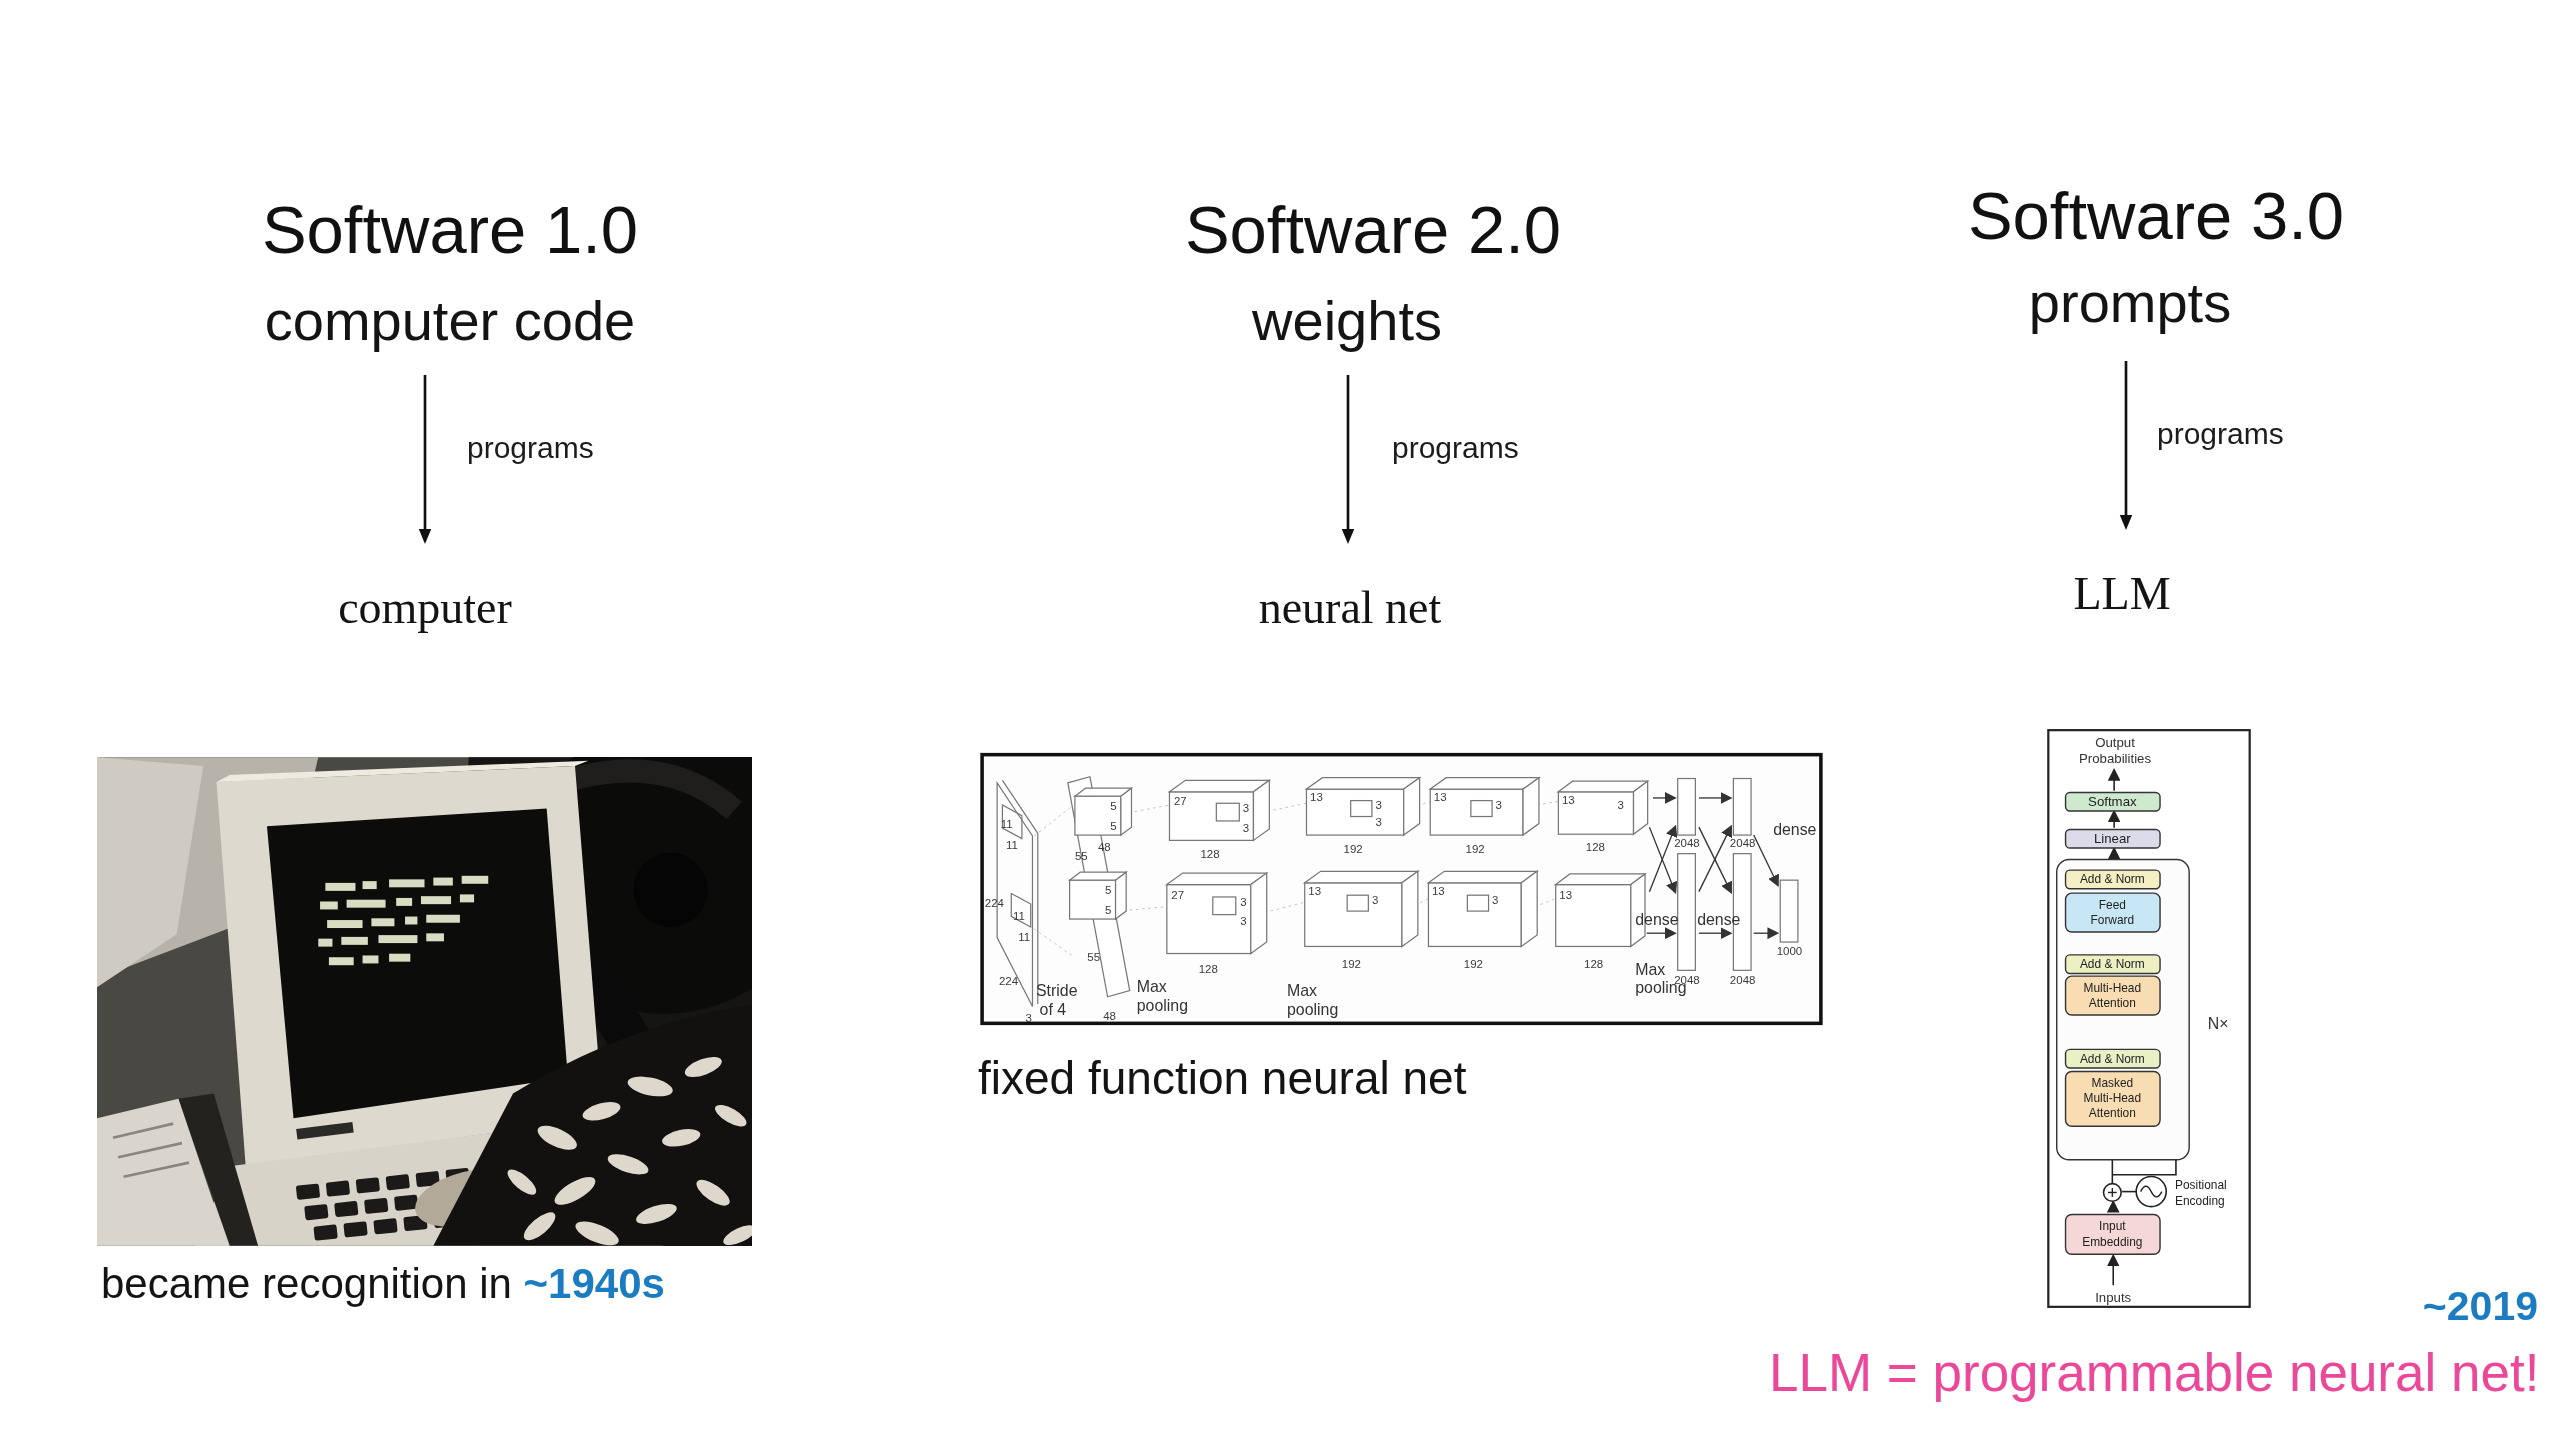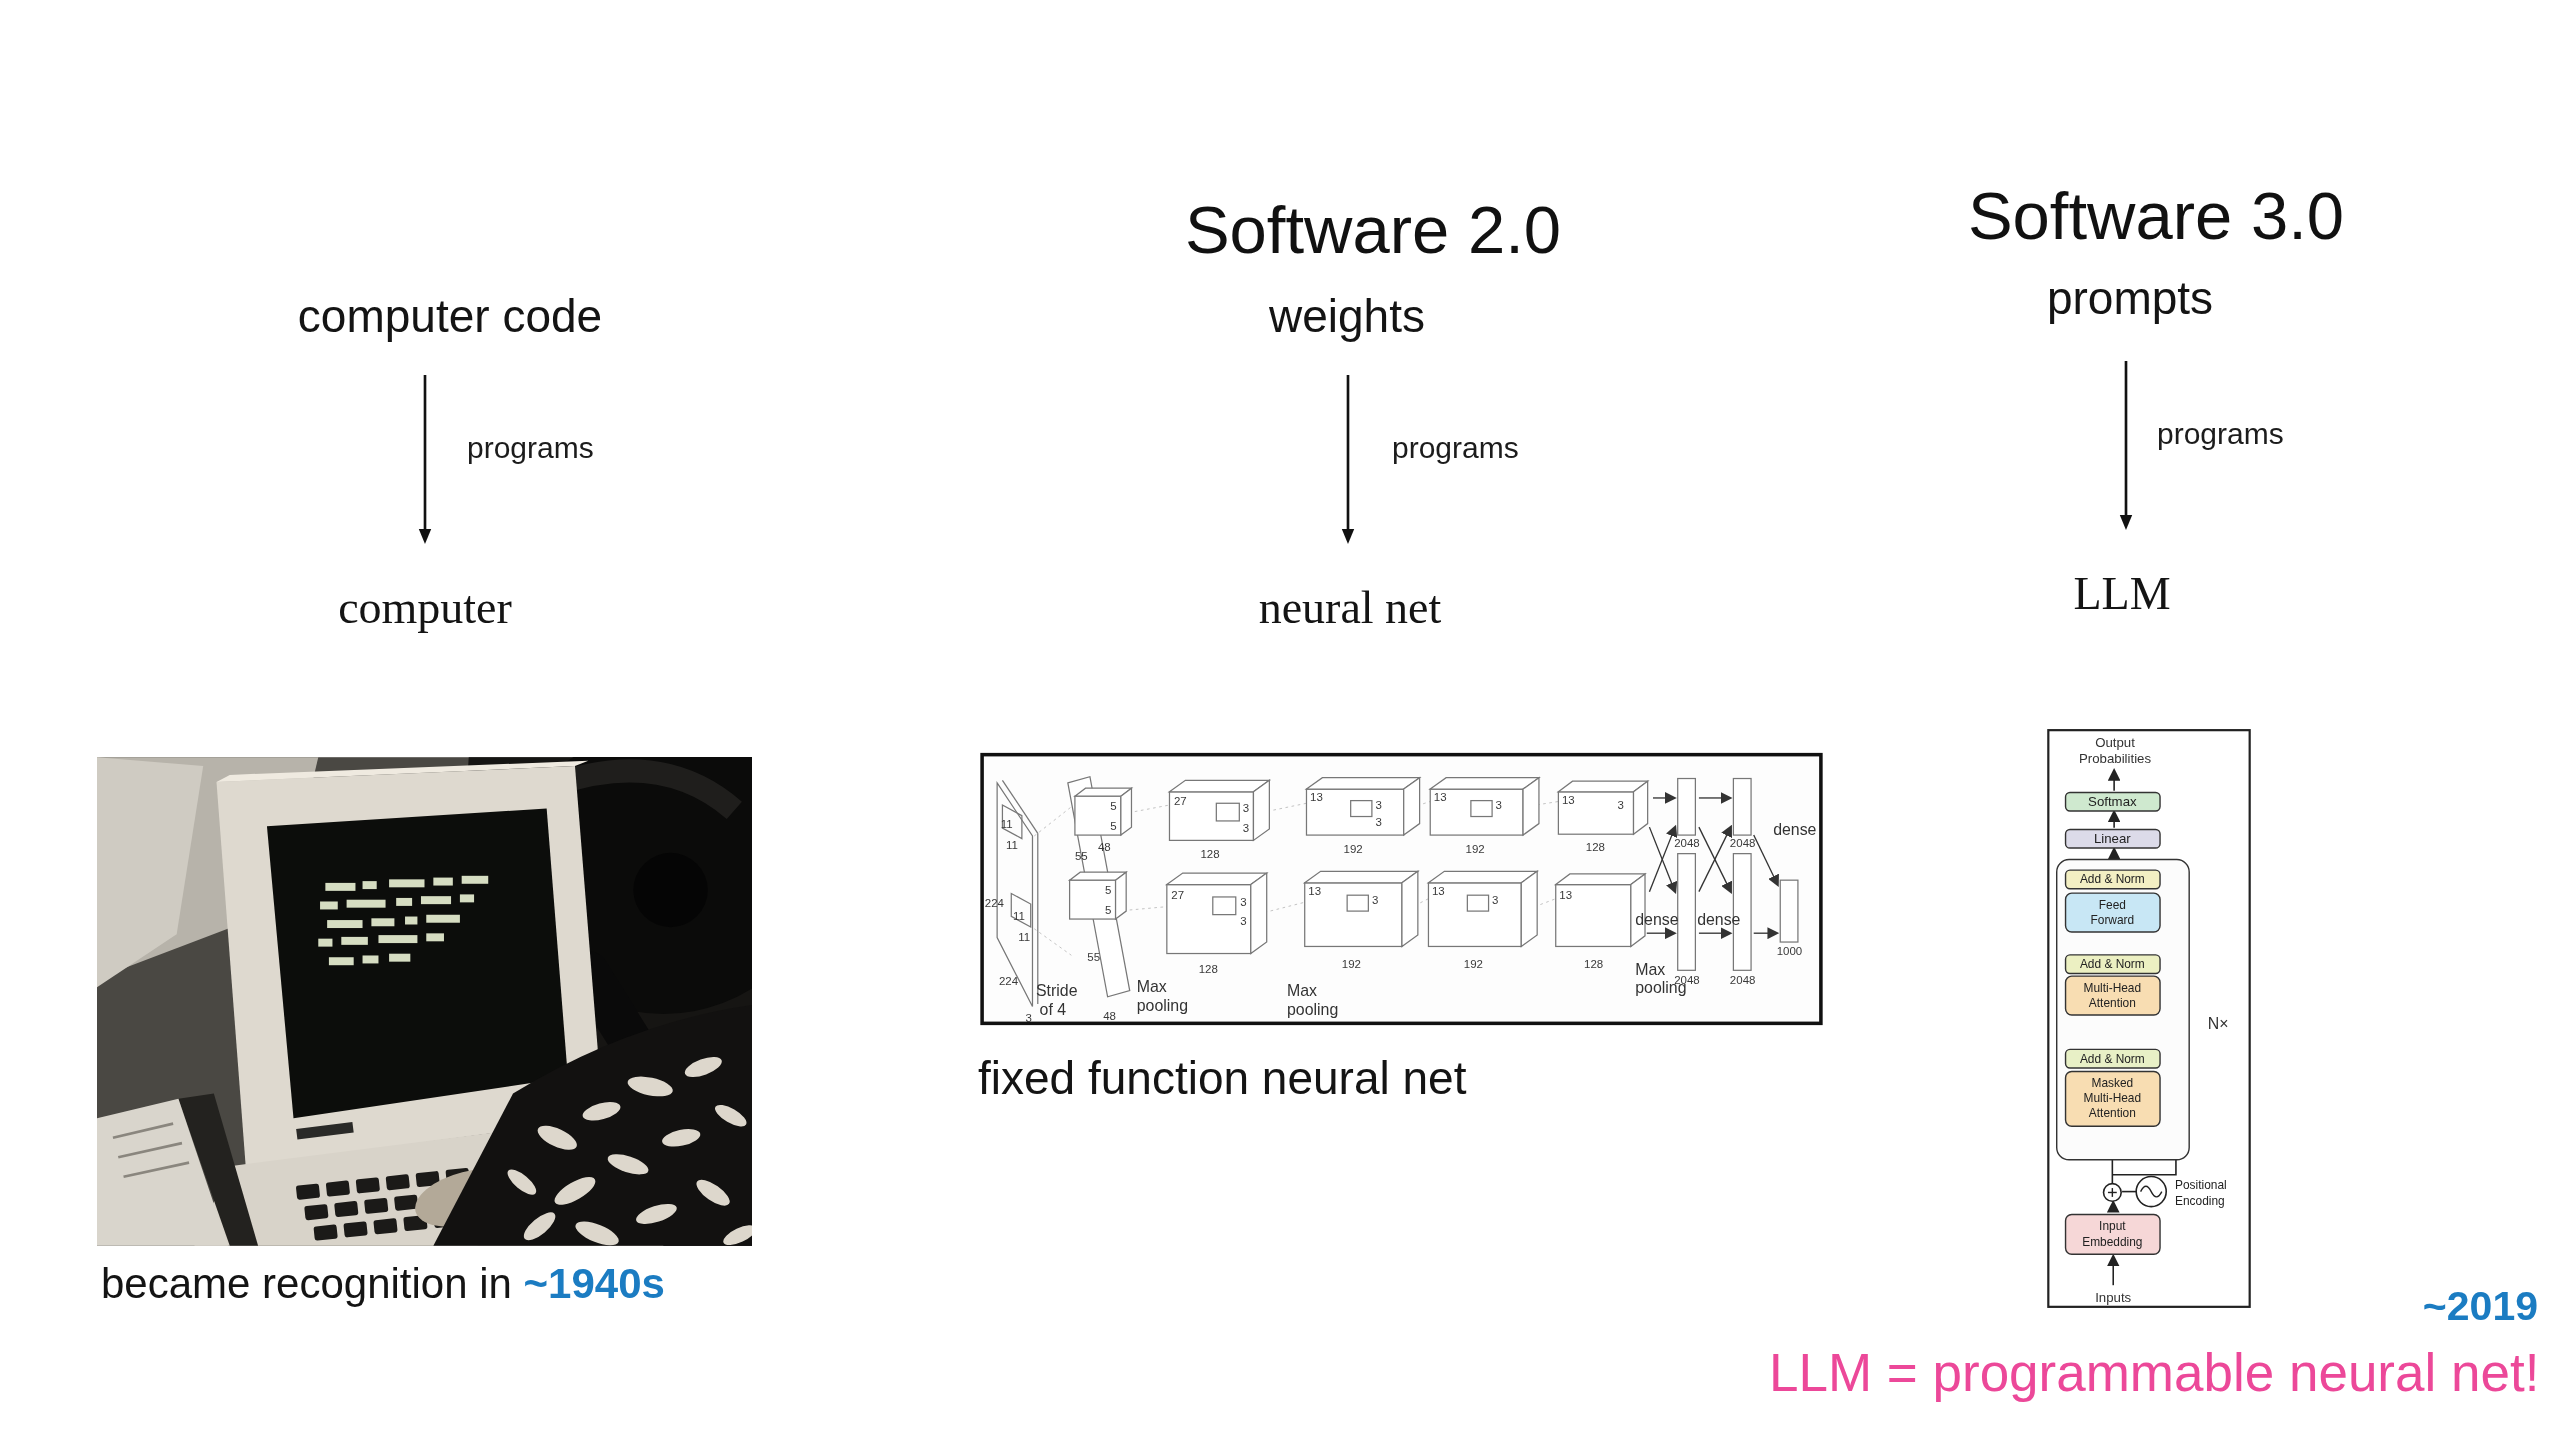--- a/index.html
+++ b/index.html
@@ -1,40 +1,41 @@
 <!DOCTYPE html>
 <html style="font-size:14px"><head>
 <meta charset="utf-8">
 <style>
   html,body{margin:0;padding:0;background:#fff;}
   #slide{position:relative;width:2576px;height:1443px;background:#fff;overflow:hidden;
          font-family:"Liberation Sans",sans-serif;color:#161616;}
   .abs{position:absolute;}
   .ctr{transform:translateX(-50%);white-space:nowrap;}
   .title{font-size:67px;line-height:1.05;color:#111;}
-  .sub{font-size:46px;line-height:1.05;color:#141414;}
+  .sub{font-size:56px;line-height:1.05;color:#141414;}
   .plabel{font-size:30px;line-height:1;color:#1c1c1c;}
   .outlabel{font-size:46px;line-height:1.05;color:#141414;font-family:Liberation Serif, serif;}
   .cap{font-size:42px;line-height:1.1;color:#141414;white-space:nowrap;}
   .cap2{font-size:46px;line-height:1.1;color:#141414;white-space:nowrap;}
   .big-cap{font-size:53px;line-height:1.1;color:#ec4899;white-space:nowrap;margin-left:36px;}
   .accent{color:#1b7cc2;font-weight:bold;}
   .year{font-size:41px;font-weight:bold;color:#1b7cc2;white-space:nowrap;}
   svg text{font-family:"Liberation Sans",sans-serif;}
   .anum{font-size:13px;fill:#3a3a3a;}
   .aword{font-size:18px;fill:#333;}
   .tx-lab{font-size:15px;fill:#222;}
   .tx-lab2{font-size:13.5px;fill:#222;}
   .tx-out{font-size:15px;fill:#333;}
 </style>
 </head>
 <body>
 
 <div id="slide">
 
+  <div class="abs ctr title" style="left:450px;top:195px">Software 1.0</div>
   <div class="abs ctr sub" style="left:450px;top:292px">computer code</div>
 
   <svg class="abs" style="left:417px;top:375px" width="16" height="170" viewBox="0 0 18 192">
     <line x1="9" y1="0" x2="9" y2="176" stroke="#111" stroke-width="3"></line>
     <polygon points="2,174 16,174 9,191" fill="#111"></polygon>
   </svg>
   <div class="abs plabel" style="left:467px;top:433px">programs</div>
 
   <div class="abs ctr outlabel" style="left:425px;top:584px">computer</div>
 

